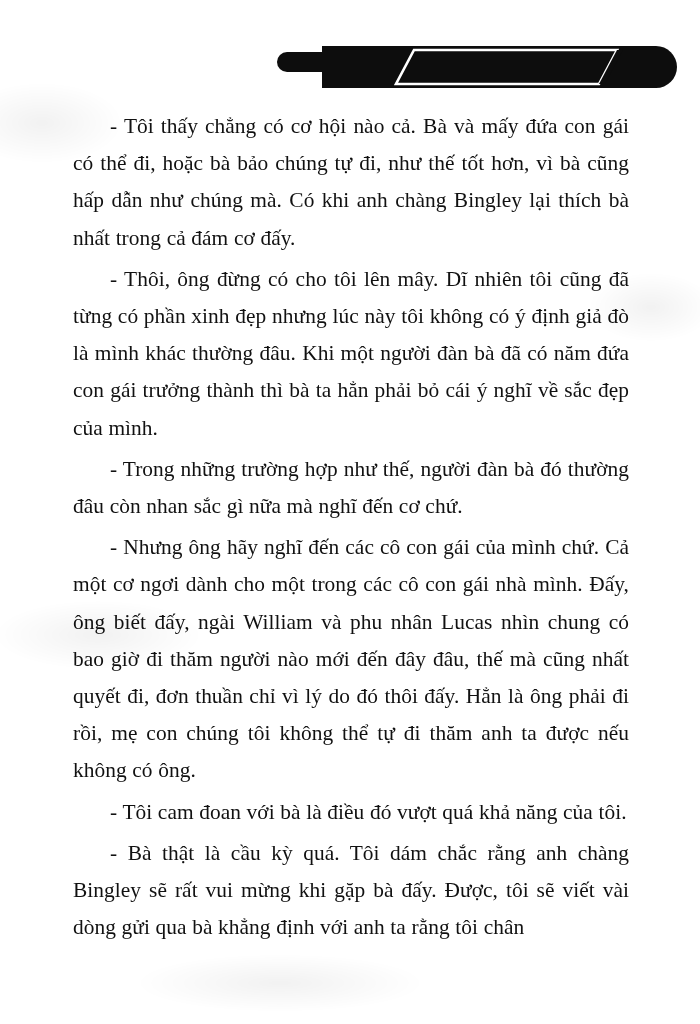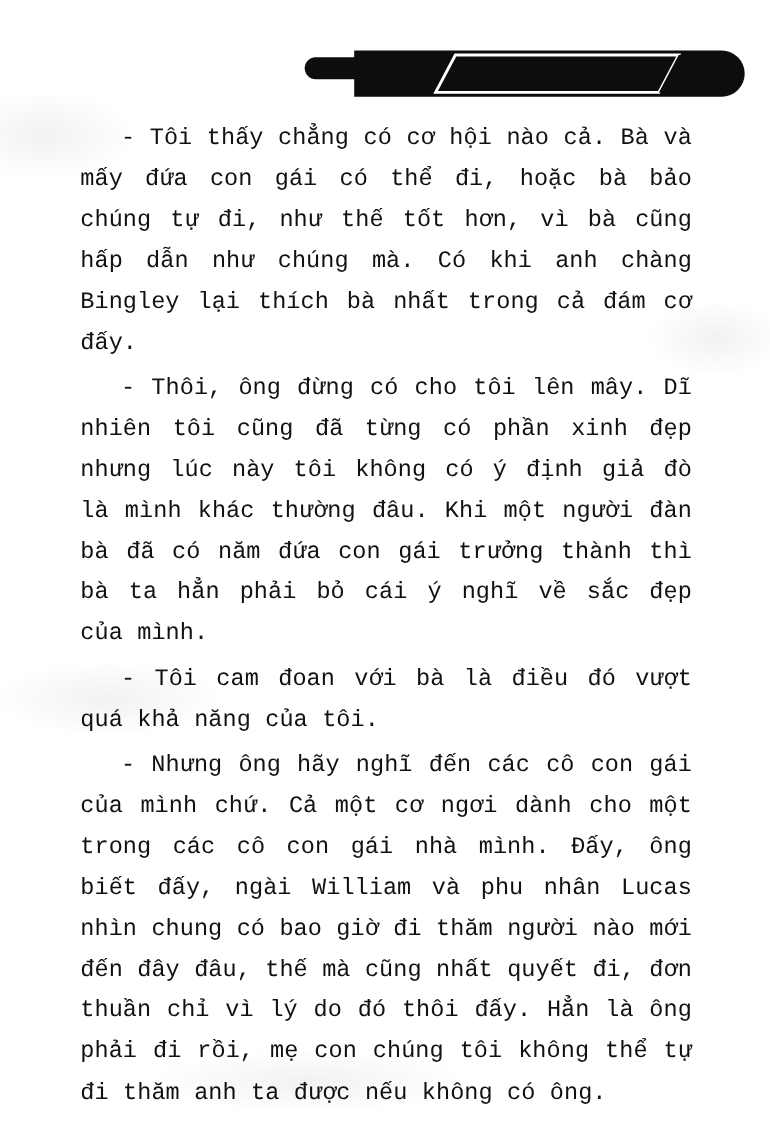--- a/index.html
+++ b/index.html
@@ -44,21 +44,20 @@
     line-height: 1;
     white-space: nowrap;
   }
 
   
   .body-col {
     position: absolute;
     left: 73px;
     top: 108px;
     width: 556px;
-    font-family: Liberation Mono, monospace;
   }
 
   .para {
     margin: 0 0 4px 0;
     text-indent: 37px;
     text-align: justify;
     text-justify: inter-word;
     font-size: 21.4px;
     line-height: 37.2px;
     letter-spacing: 0.05px;
@@ -95,18 +94,20 @@
       <path fill="none" stroke="#ffffff" stroke-width="2.6" d="M414,10 h203 l-18,34 h-203 z"></path>
 
       <path fill="#0d0d0d" stroke="none" d="M617,10 l-18,34 h6 l18,-34 z"></path>
     </svg>
     <div class="banner-text">JANE AUSTEN</div>
   </div>
 
   <div class="body-col">
     <p class="para">- Tôi thấy chẳng có cơ hội nào cả. Bà và mấy đứa con gái có thể đi, hoặc bà bảo chúng tự đi, như thế tốt hơn, vì bà cũng hấp dẫn như chúng mà. Có khi anh chàng Bingley lại thích bà nhất trong cả đám cơ đấy.</p>
     <p class="para">- Thôi, ông đừng có cho tôi lên mây. Dĩ nhiên tôi cũng đã từng có phần xinh đẹp nhưng lúc này tôi không có ý định giả đò là mình khác thường đâu. Khi một người đàn bà đã có năm đứa con gái trưởng thành thì bà ta hẳn phải bỏ cái ý nghĩ về sắc đẹp của mình.</p>
+    <p class="para">- Trong những trường hợp như thế, người đàn bà đó thường đâu còn nhan sắc gì nữa mà nghĩ đến cơ chứ.</p>
+    <p class="para">- Nhưng ông hãy nghĩ đến các cô con gái của mình chứ. Cả một cơ ngơi dành cho một trong các cô con gái nhà mình. Đấy, ông biết đấy, ngài William và phu nhân Lucas nhìn chung có bao giờ đi thăm người nào mới đến đây đâu, thế mà cũng nhất quyết đi, đơn thuần chỉ vì lý do đó thôi đấy. Hẳn là ông phải đi rồi, mẹ con chúng tôi không thể tự đi thăm anh ta được nếu không có ông.</p>
     <p class="para">- Tôi cam đoan với bà là điều đó vượt quá khả năng của tôi.</p>
-    <p class="para">- Nhưng ông hãy nghĩ đến các cô con gái của mình chứ. Cả một cơ ngơi dành cho một trong các cô con gái nhà mình. Đấy, ông biết đấy, ngài William và phu nhân Lucas nhìn chung có bao giờ đi thăm người nào mới đến đây đâu, thế mà cũng nhất quyết đi, đơn thuần chỉ vì lý do đó thôi đấy. Hẳn là ông phải đi rồi, mẹ con chúng tôi không thể tự đi thăm anh ta được nếu không có ông.</p>
+    <p class="para">- Bà thật là cầu kỳ quá. Tôi dám chắc rằng anh chàng Bingley sẽ rất vui mừng khi gặp bà đấy. Được, tôi sẽ viết vài dòng gửi qua bà khẳng định với anh ta rằng tôi chân</p>
   </div>
 
   <div class="grain"></div>
 </div>
 
 </body></html>

